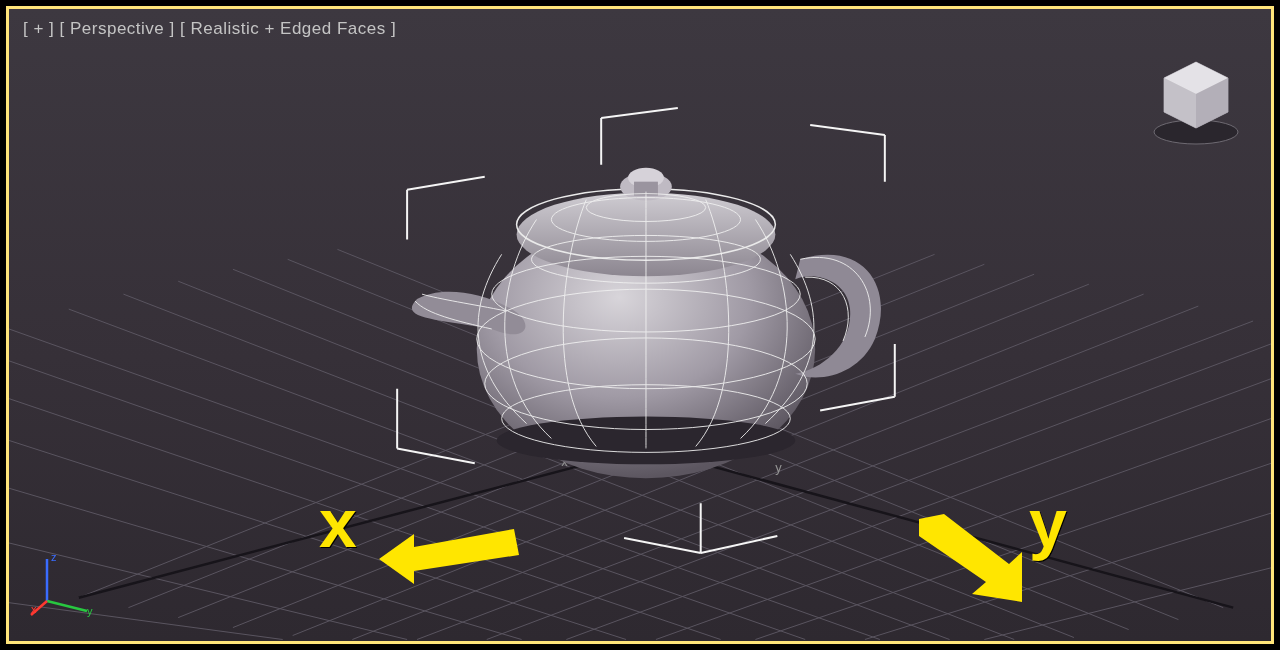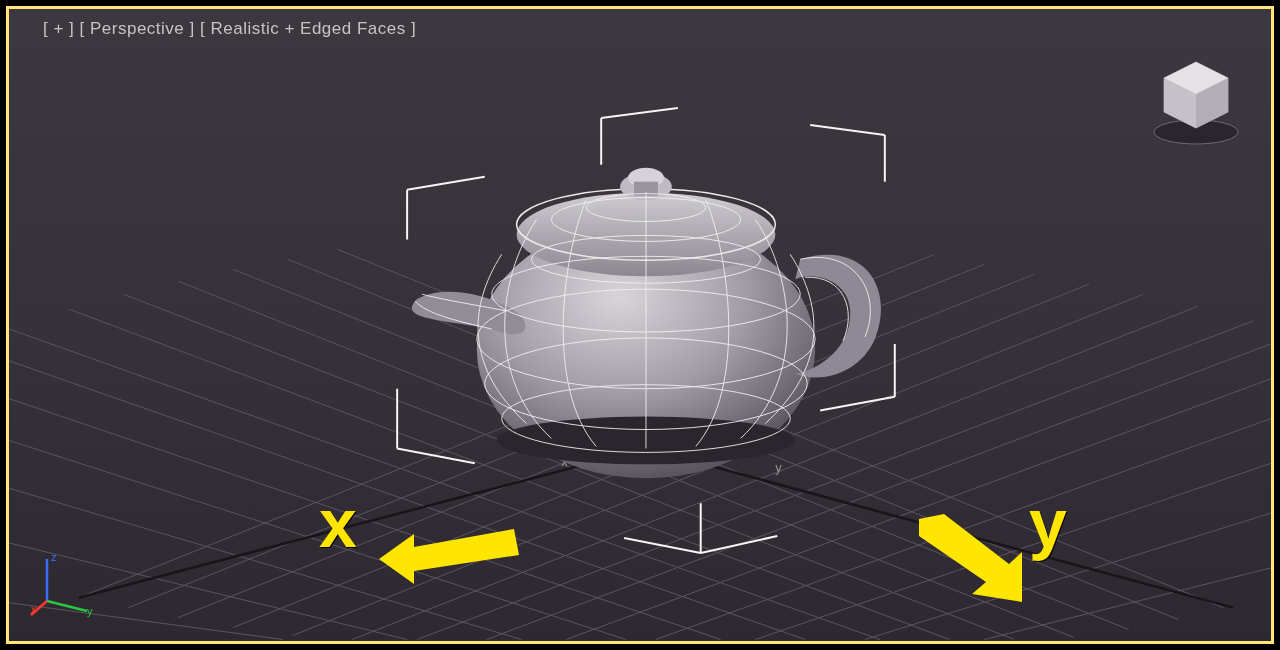--- a/index.html
+++ b/index.html
@@ -11,21 +11,21 @@
     box-shadow:0 0 0 6px #000;
   }
   .frame{
     position:absolute;inset:0;
     border:3px solid #ffe57a;
     background:linear-gradient(180deg,#3d3840 0%,#363038 55%,#2e2930 100%);
     box-sizing:border-box;
   }
   .viewport-labels{
     position:absolute;left:14px;top:10px;color:#c4c4c4;font-size:17px;
-    letter-spacing:0.5px;user-select:none;margin-left:20px;
+    letter-spacing:0.5px;user-select:none;
   }
   .viewport-labels span{cursor:pointer;}
   
   .anno{
     position:absolute;color:#ffe600;font-family:"Arial Black",Arial,sans-serif;
     font-size:68px;font-weight:900;user-select:none;
     text-shadow:1px 1px 0 #000;
   }
   .anno.x{left:310px;top:475px;}
   .anno.y{left:1020px;top:475px;}

